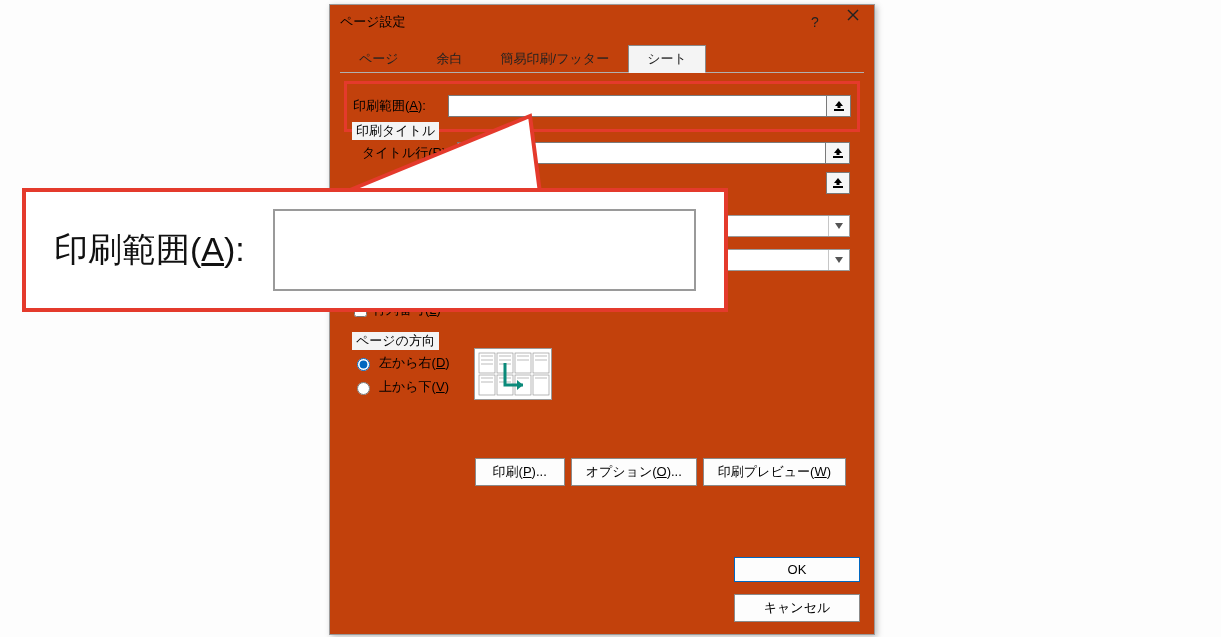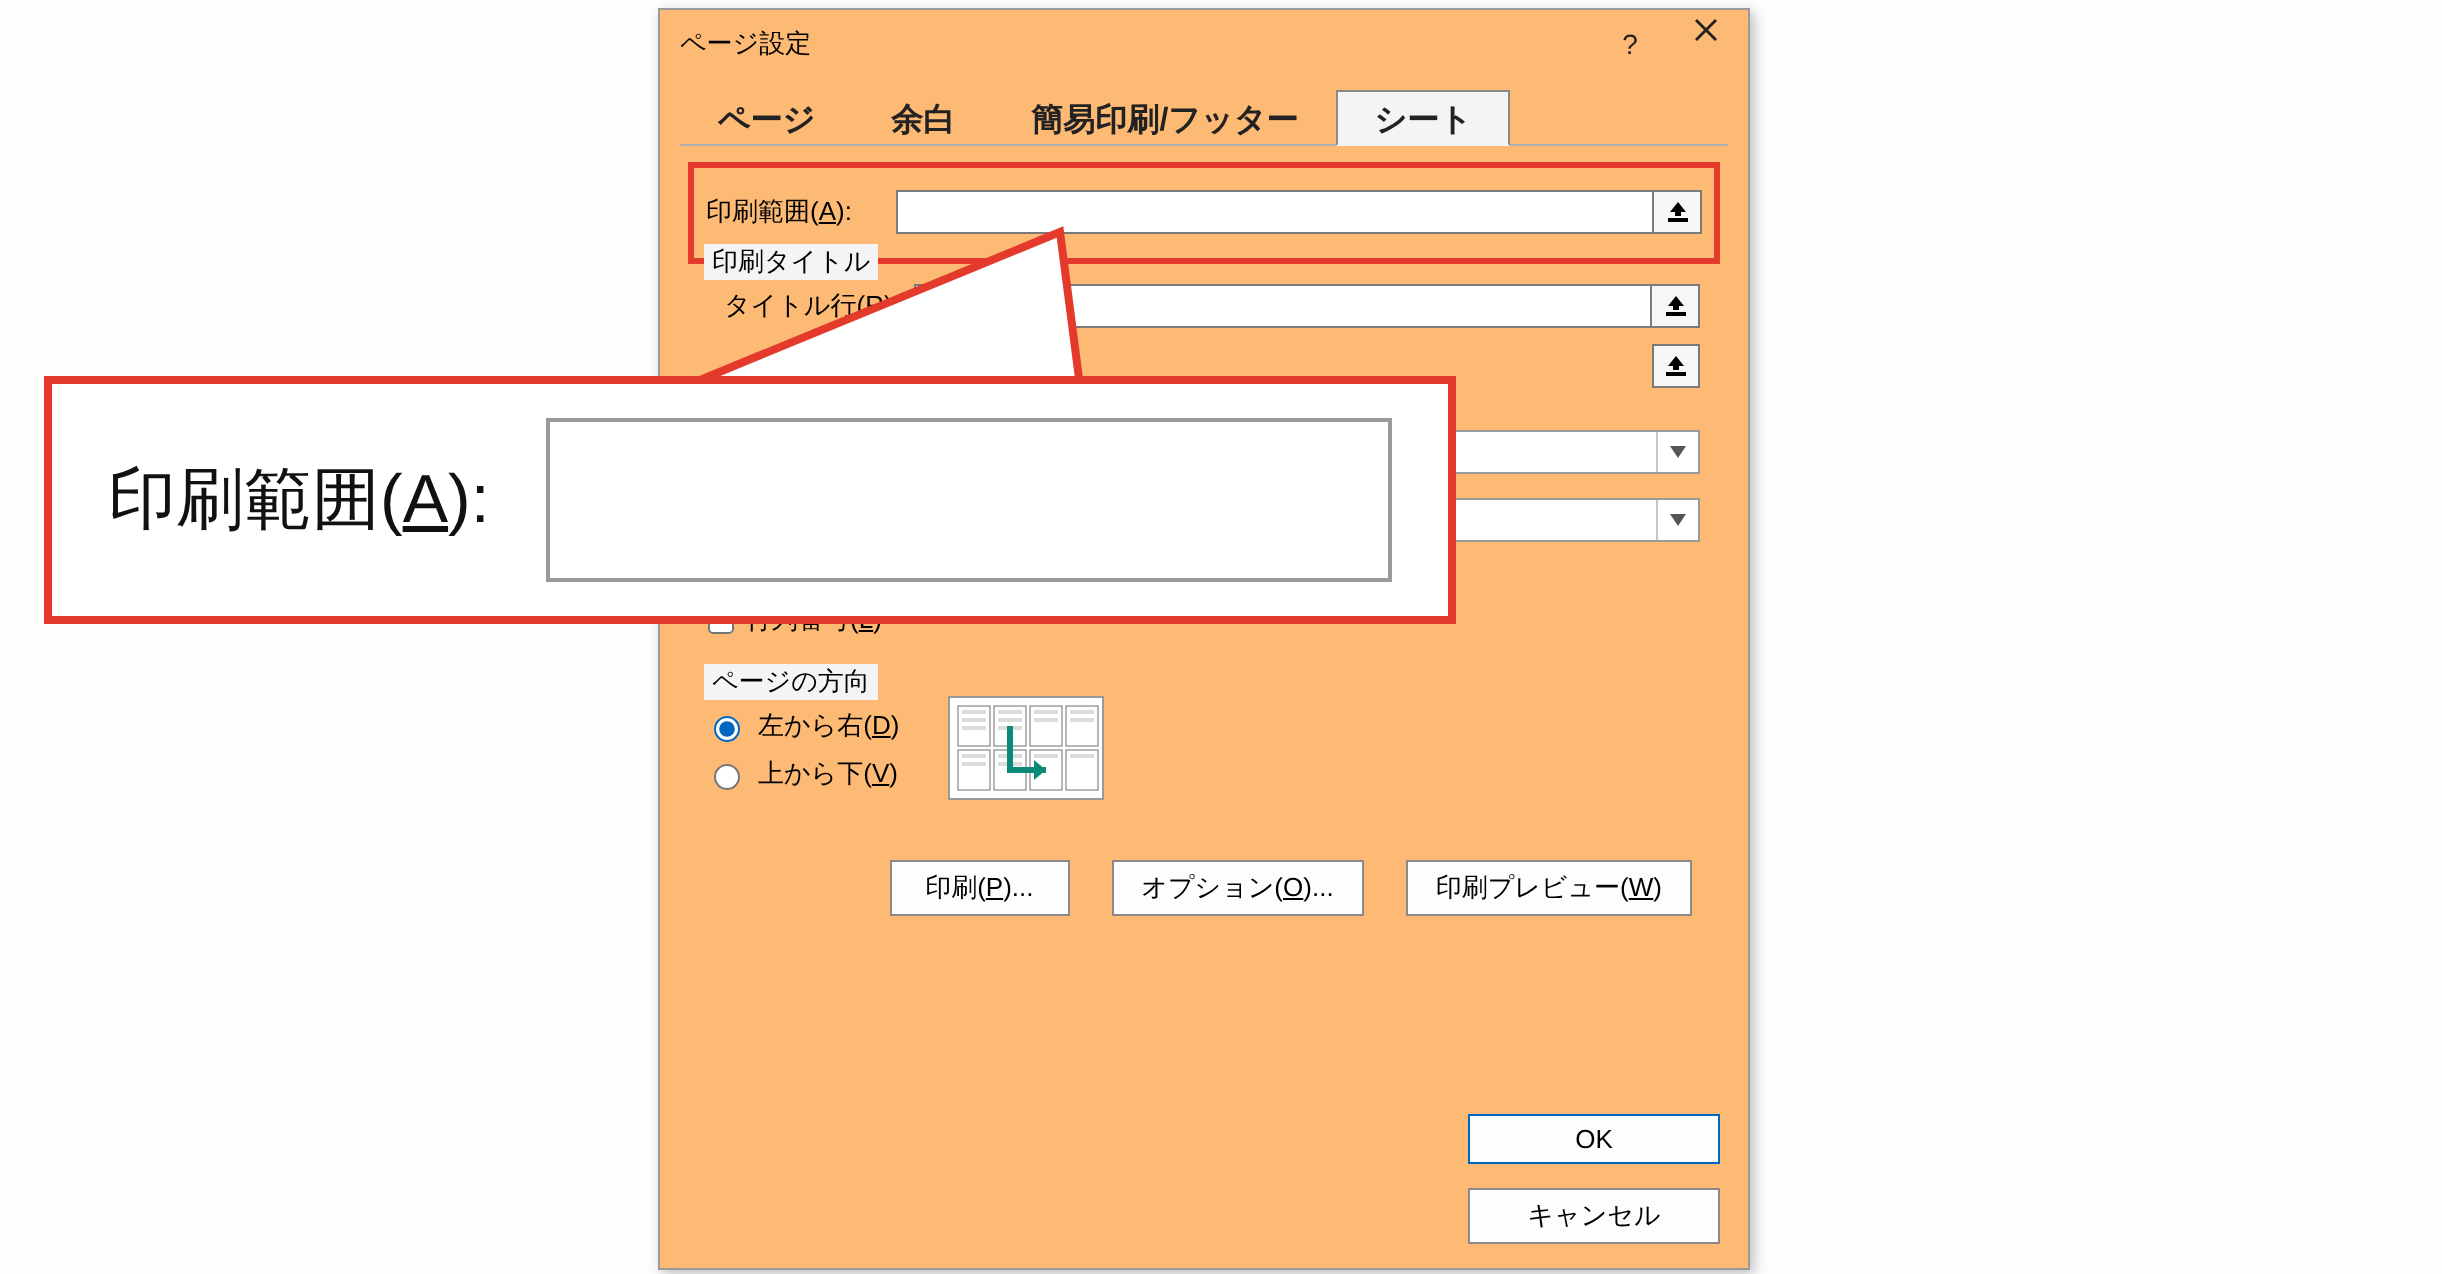--- a/index.html
+++ b/index.html
@@ -13,21 +13,21 @@
     overflow: hidden;
   }
 
   
   .dialog {
     position: absolute;
     left: 329px;
     top: 4px;
     width: 546px;
     height: 631px;
-    background: #fdba74;
+    background: #c2410c;
     border: 1px solid #9a9a9a;
     box-shadow: 2px 2px 6px rgba(0,0,0,0.25);
     box-sizing: border-box;
   }
   .titlebar {
     position: relative;
     height: 34px;
     line-height: 34px;
     padding-left: 10px;
     font-size: 13px;
@@ -54,27 +54,26 @@
   .tabs {
     margin: 6px 10px 0 10px;
     border-bottom: 1px solid #b0b0b0;
     display: flex;
     gap: 0;
     height: 28px;
     box-sizing: border-box;
   }
   .tab {
     padding: 4px 18px 4px 18px;
-    font-size: 16px;
+    font-size: 13px;
     color: #222;
     border: 1px solid transparent;
     border-bottom: none;
     position: relative;
     cursor: default;
-    font-weight: bold;
   }
   .tab.active-tab {
     border: 1px solid #8a8a8a;
     border-bottom-color: #f4f4f4;
     margin-bottom: -1px;
     background: #f4f4f4;
   }
 
   .body {
     padding: 6px 14px 0 14px;
@@ -174,23 +173,23 @@
 
   .direction-img {
     width: 76px; height: 50px;
     border:1px solid #9a9a9a;
     background:#fff;
     position:relative;
   }
 
   
   .btn-row {
-    display:flex; justify-content:flex-end; gap:21px;
+    display:flex; justify-content:flex-end; gap:6px;
     padding: 0 14px;
-    margin-top: 22px;
+    margin-top: 50px;
   }
   .btn {
     border:1px solid #8a8a8a;
     background:#fdfdfd;
     padding:4px 14px;
     font-size:13px;
     min-width:60px;
     text-align:center;
   }
 

